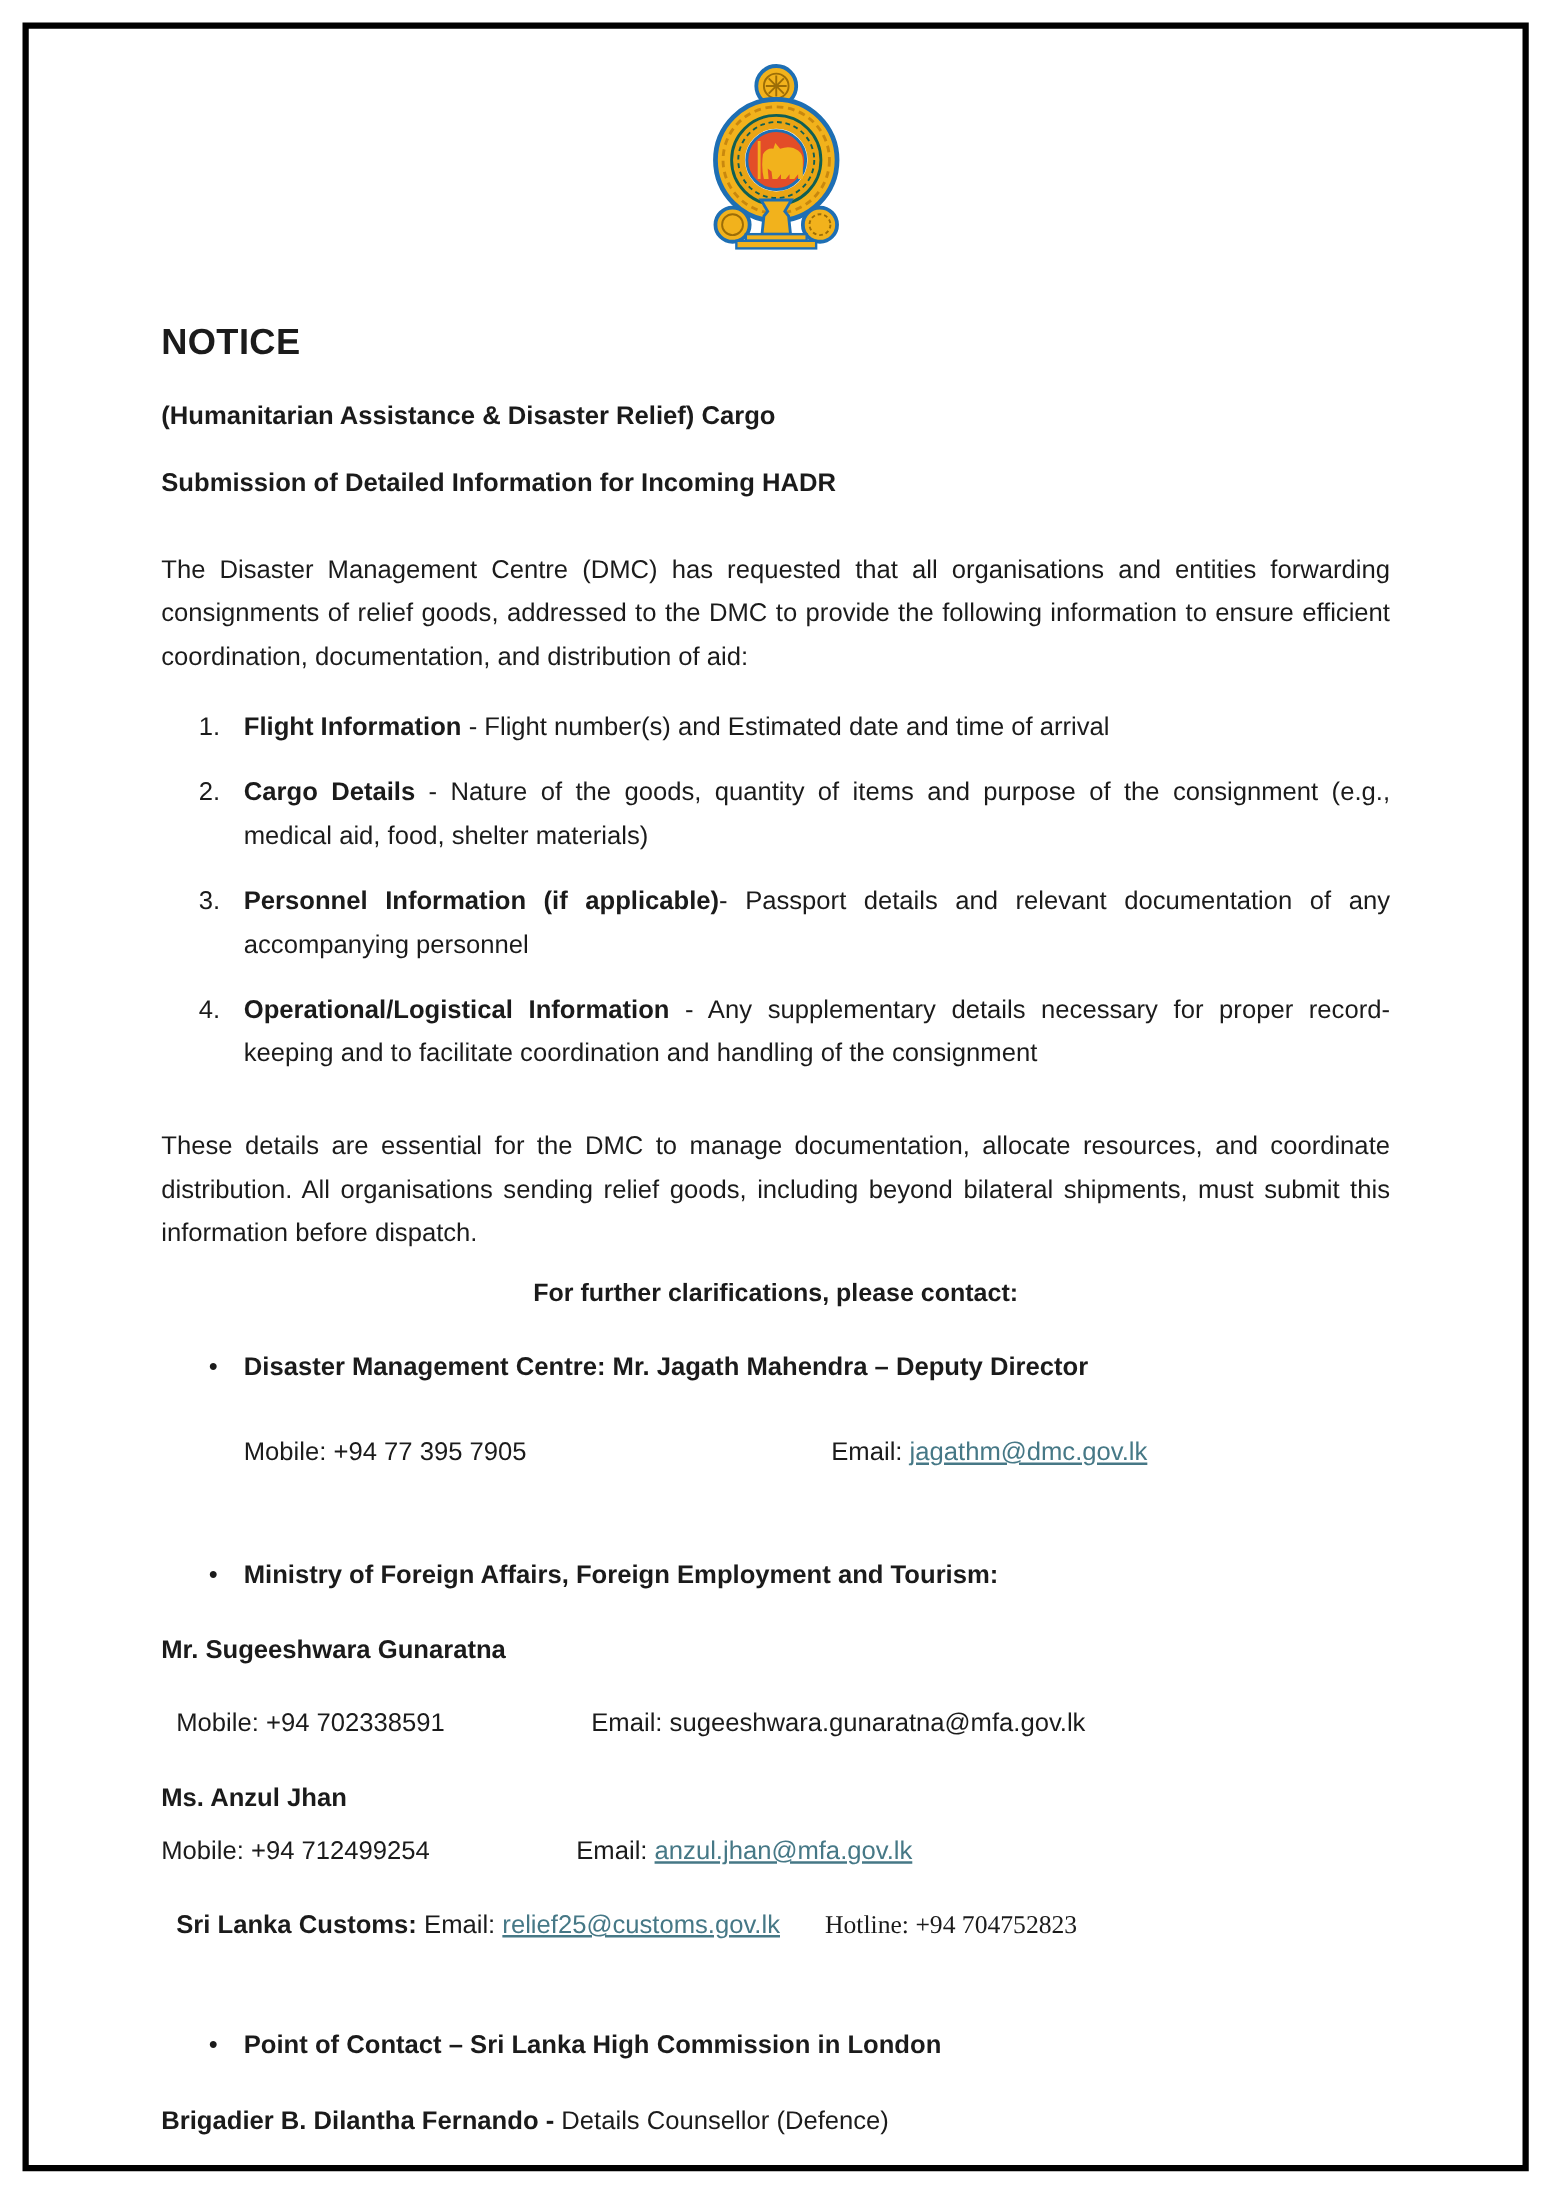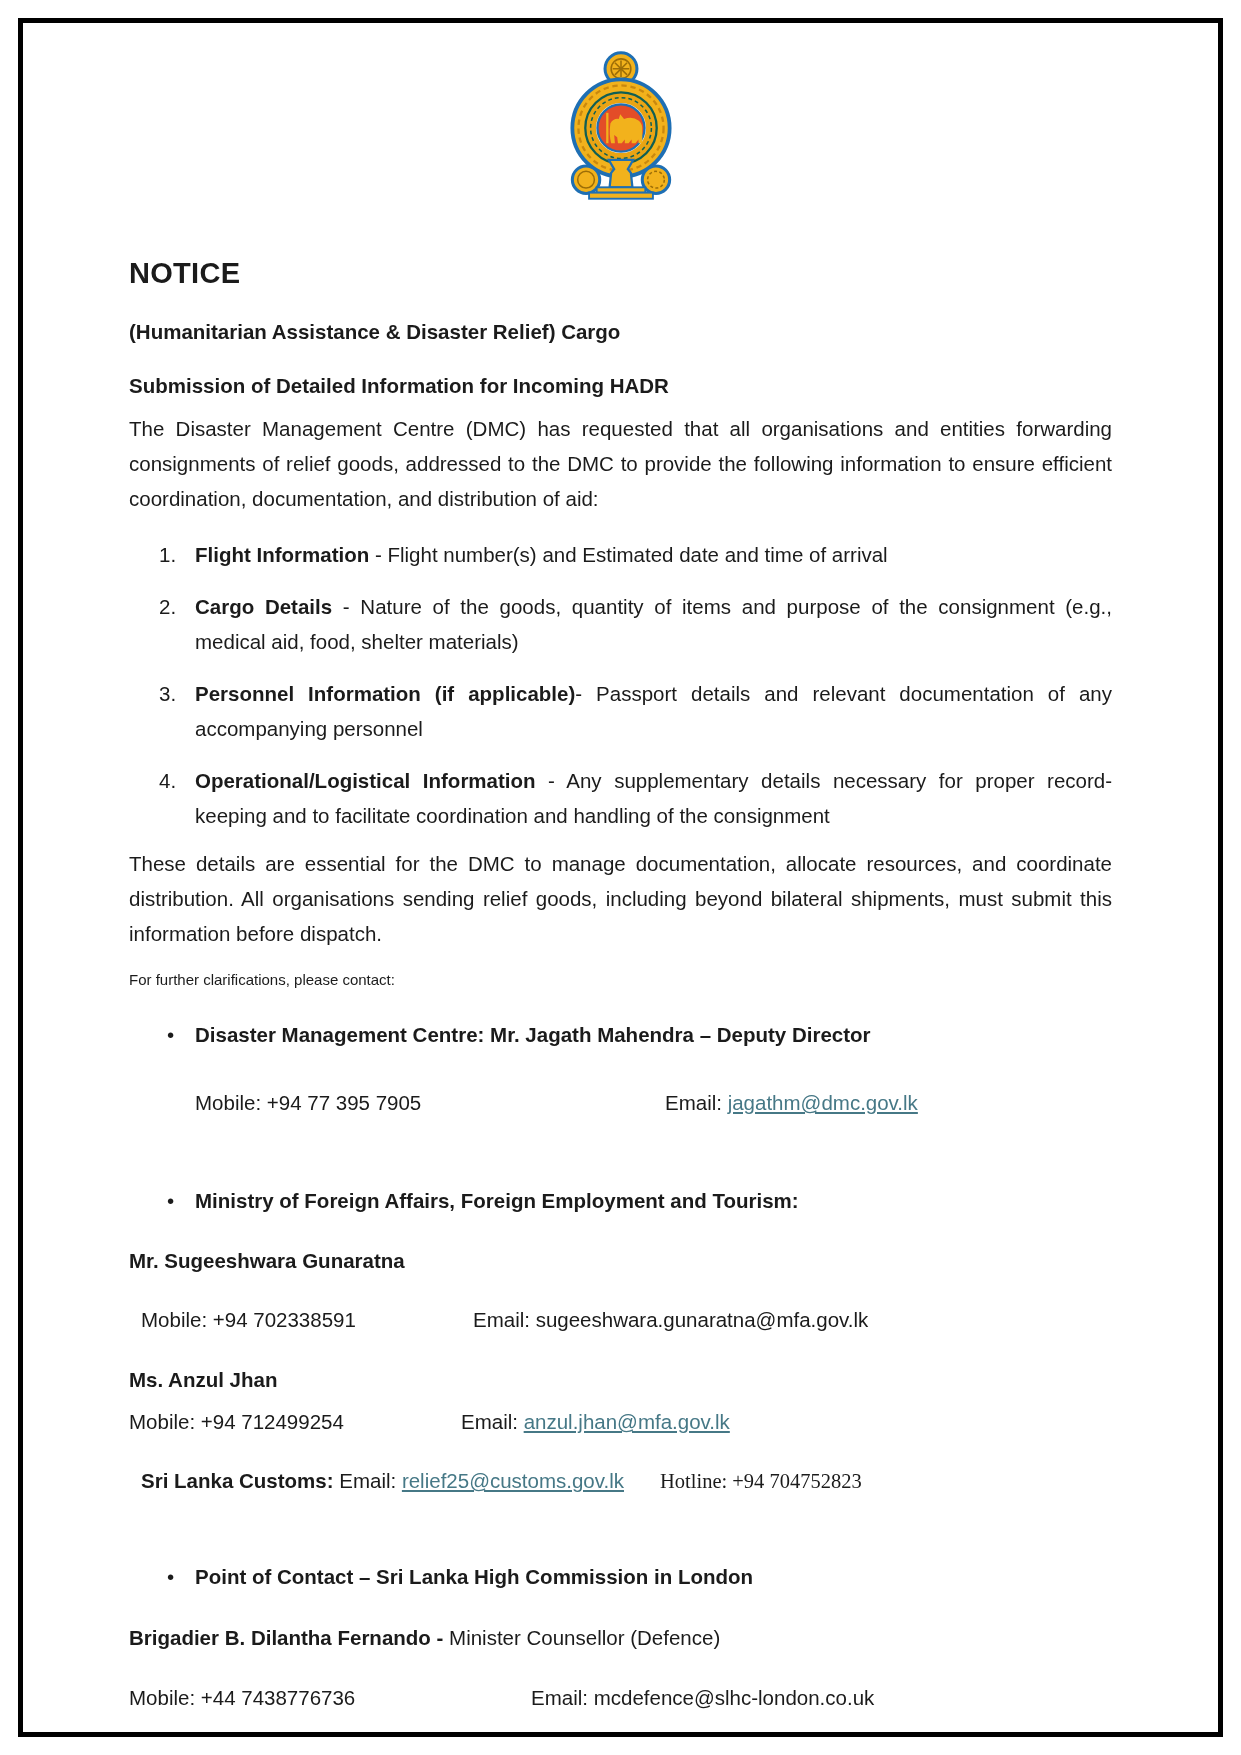--- a/index.html
+++ b/index.html
@@ -13,26 +13,26 @@
     width:1205px; height:1719px;
     border:5px solid #000000;
     box-sizing:border-box;
     padding:24px 106px 0 106px;
     overflow:hidden;
   }
   .center { text-align:left; }
   .emblem-wrap { text-align:center; margin-top:2px; }
   .title { margin-top:52px; font-size:29px; font-weight:bold; letter-spacing:0.3px; }
   .sub { margin-top:30px; font-size:20.5px; font-weight:bold; }
-  .body-p { margin-top:13px; font-size:20.5px; line-height:35px; text-align:justify; }
+  .body-p { margin-top:39px; font-size:20.5px; line-height:35px; text-align:justify; }
   .b { font-weight:bold; }
   .num-row { display:flex; margin-top:17px; }
   .num-marker { flex:0 0 66px; box-sizing:border-box; padding-left:30px; font-size:20.5px; line-height:35px; }
   .num-text { flex:1; font-size:20.5px; line-height:35px; text-align:justify; }
-  .contact-heading { margin-top:16px; font-size:15px; font-weight:normal; }
+  .contact-heading { margin-top:16px; font-size:20px; font-weight:bold;text-align:center; }
   .bullet-row { display:flex; margin-top:32px; }
   .bullet-marker { flex:0 0 66px; box-sizing:border-box; padding-left:38px; font-size:20.5px; line-height:30px; }
   .bullet-head { flex:1; font-size:20.5px; font-weight:bold; line-height:30px; }
   .detail-row { font-size:20.5px; line-height:30px; }
   .ind66 { padding-left:66px; }
   .mt27 { margin-top:38px; }
   .mt68 { margin-top:68px; }
   .mt30 { margin-top:30px; }
   .mt29 { margin-top:29px;margin-left:12px; }
   .mt12 { margin-top:12px; }
@@ -144,19 +144,19 @@
 
   <div class="detail-row mt29">
     <span class="b">Sri Lanka Customs:</span><span> Email: </span><a class="link">relief25@customs.gov.lk</a><span class="gap-left">Hotline: +94 704752823</span>
   </div>
 
   <div class="bullet-row mt66">
     <span class="bullet-marker">•</span>
     <span class="bullet-head">Point of Contact – Sri Lanka High Commission in London</span>
   </div>
   <div class="detail-row mt31">
-    <span class="b">Brigadier B. Dilantha Fernando - </span><span>Minister Counsellor (Defence)</span>
+    <span class="b">Brigadier B. Dilantha Fernando - </span><span>Details Counsellor (Defence)</span>
   </div>
   <div class="detail-row mt30">
     <span class="w402">Mobile: +44 7438776736</span><span>Email: </span><span>mcdefence@slhc-london.co.uk</span>
   </div>
 
 </div>
 
 </body></html>

